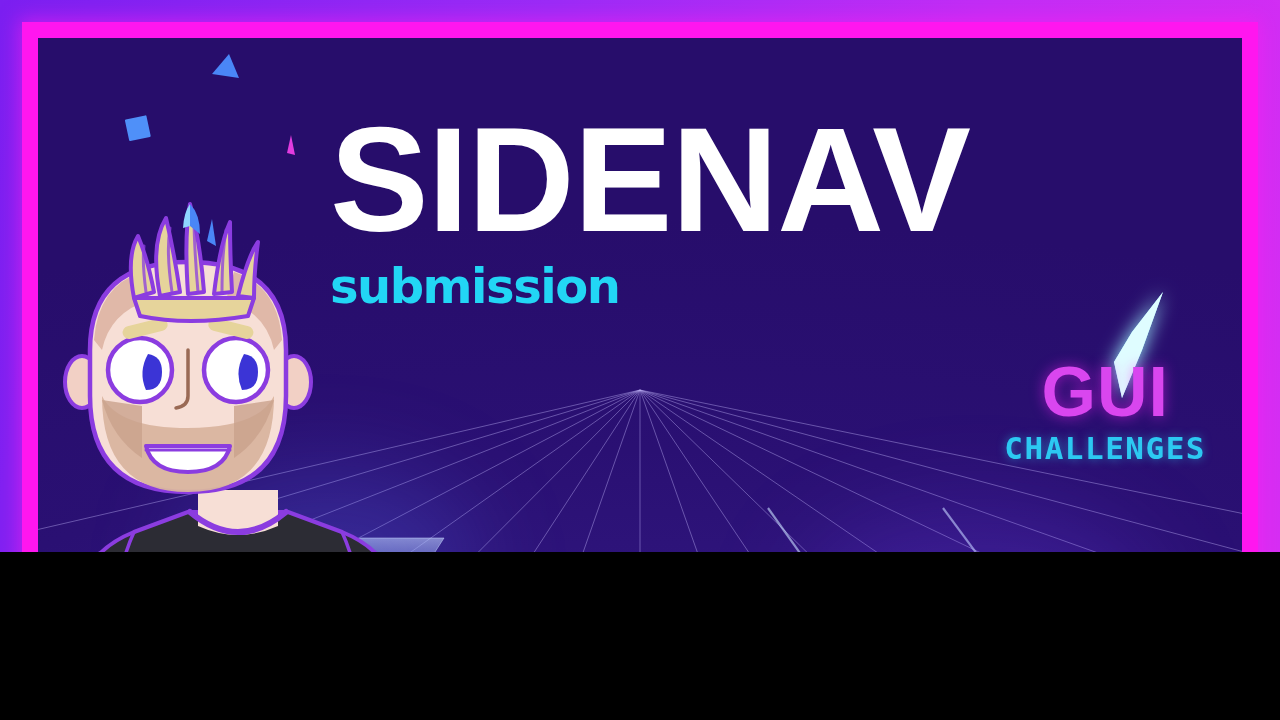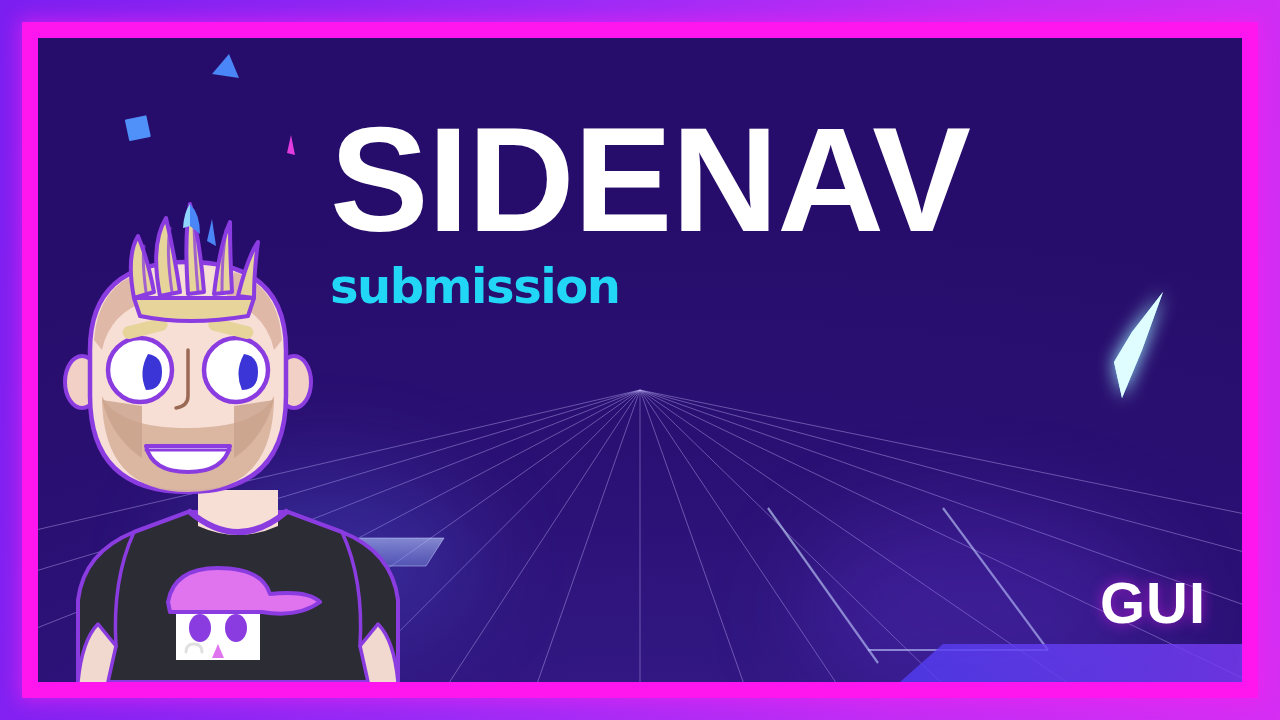--- a/index.html
+++ b/index.html
@@ -10,21 +10,21 @@
   body {
     width: 1280px;
     height: 720px;
     overflow: hidden;
     font-family: "Liberation Sans", sans-serif;
   }
 
   #stage {
     position: relative;
     width: 1280px;
-    height: 720px;
+    height: 552px;
     overflow: hidden;
   }
 
   
   .outer-bg {
     position: absolute;
     inset: 0;
     background: linear-gradient(100deg, #7b1ff0 0%, #9a2bf6 40%, #c22df5 72%, #d62ef3 100%);
   }
 
@@ -102,24 +102,24 @@
   
   .gui-lockup {
     position: absolute;
     right: 74px;
     bottom: 88px;
     text-align: center;
     line-height: 1;
   }
   .gui-word {
     display: block;
-    color: #ffffff;
+    color: #d946ef;
     font-family: "Liberation Sans", sans-serif;
     font-weight: bold;
-    font-size: 58px;
+    font-size: 70px;
     letter-spacing: 1px;
     text-shadow: 0 0 14px rgba(251,30,247,0.55);
   }
   .challenges-word {
     display: block;
     margin-top: 6px;
     color: #2cc9f2;
     font-family: "DejaVu Sans Mono", monospace;
     font-weight: bold;
     font-size: 31px;
@@ -361,15 +361,16 @@
 
   <div class="title-block">
     <h1 class="main-title">SIDENAV</h1>
     <p class="sub-title">
       <span>submission</span>
     </p>
   </div>
 
   <div class="gui-lockup">
     <span class="gui-word">GUI</span>
+    <span class="challenges-word">CHALLENGES</span>
   </div>
 
 </div>
 
 </body></html>

